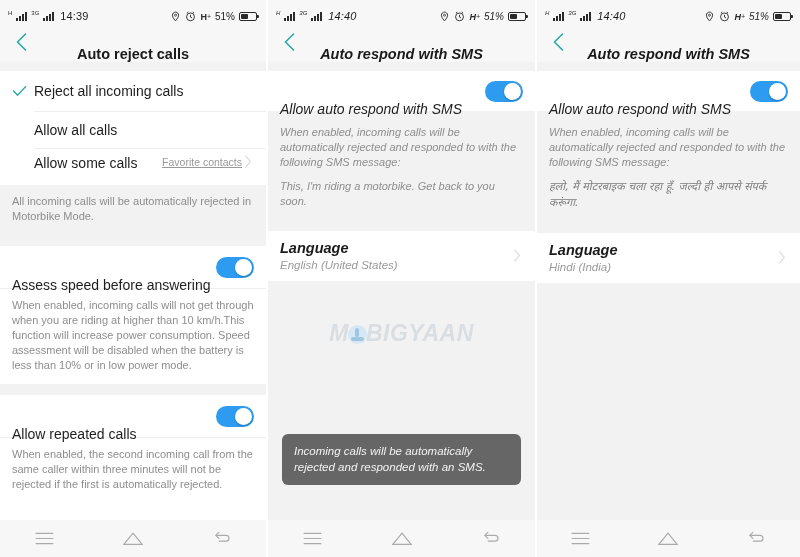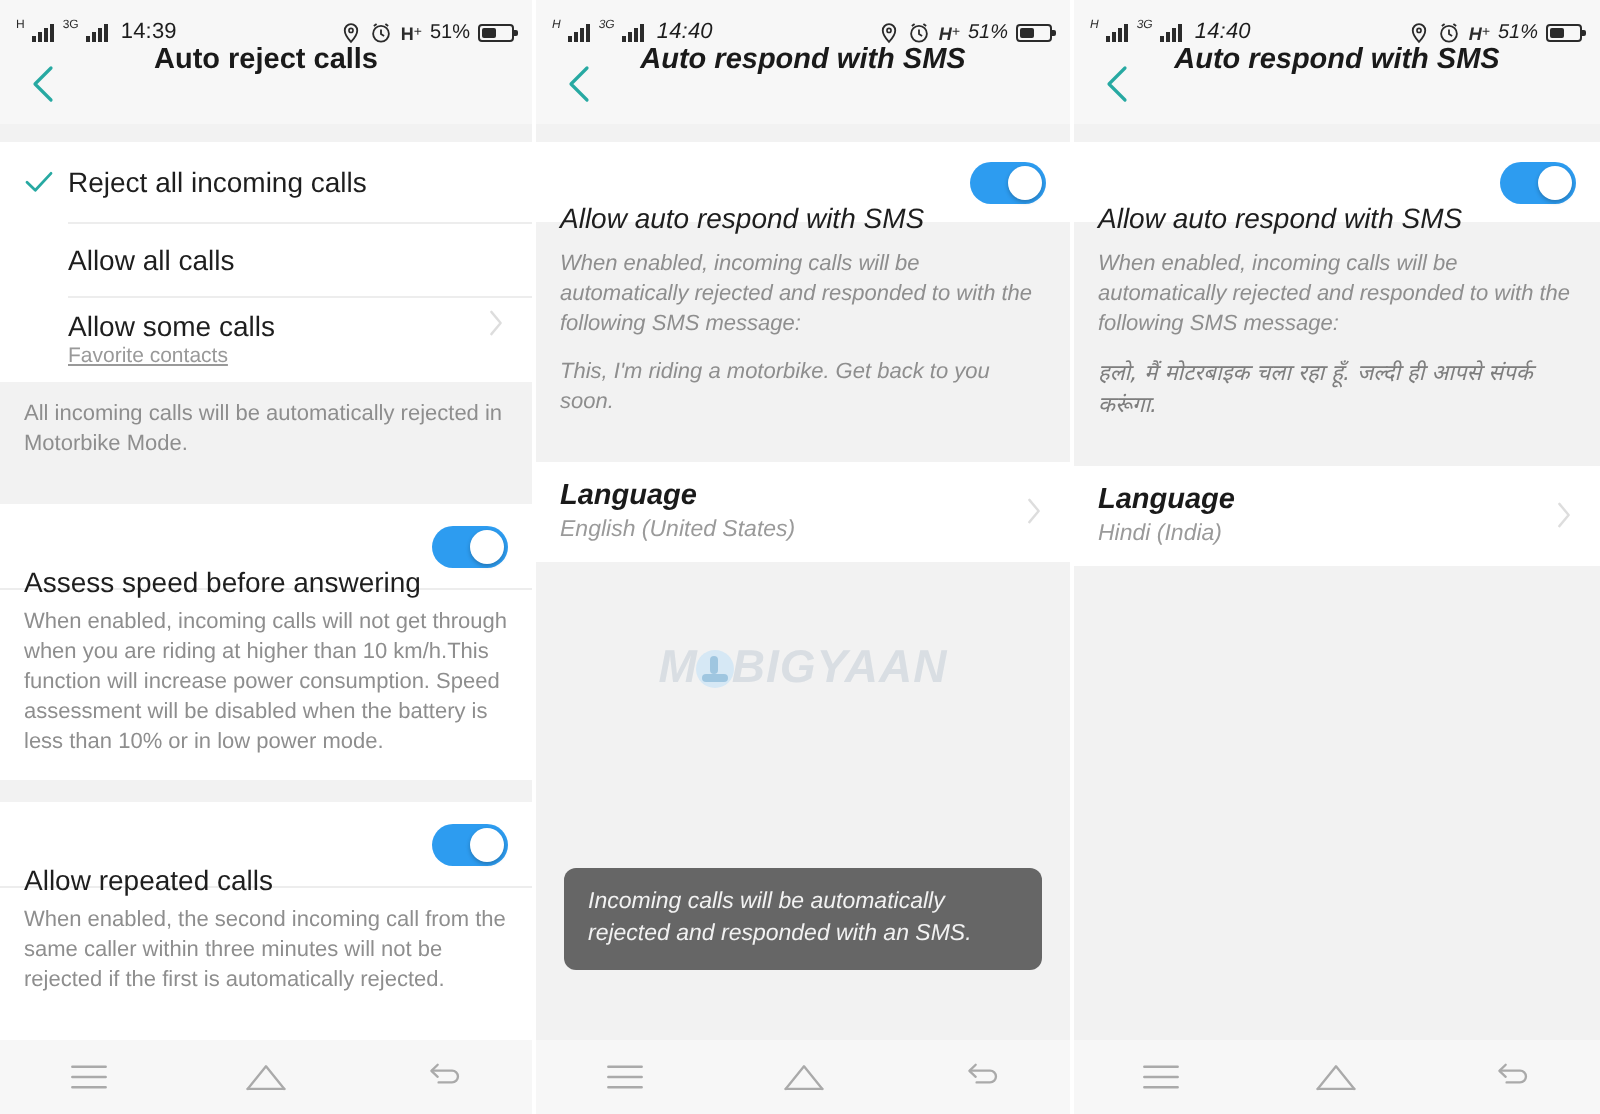--- a/index.html
+++ b/index.html
@@ -123,21 +123,21 @@
     line-height: 8px;
   }
   .hplus .hh { font-size: 9px; font-weight: bold; }
   .hplus .pp { font-size: 7px; margin-left: 0px; }
 
   
   .titlebar {
     height: 40px;
     background: #f7f7f7;
     display: flex;
-    align-items: flex-start;
+    align-items: flex-end;
     flex: none;
     position: relative;
   }
   .back {
     width: 42px;
     height: 40px;
     display: flex;
     align-items: center;
     justify-content: center;
   }
@@ -189,21 +189,21 @@
     margin-top: 1px;
     text-decoration: underline;
   }
   .row.stacked {
     align-items: flex-start;
     padding-top: 8px;
     padding-bottom: 8px;
   }
   .row.stacked .txtcol {
     display: flex;
-    flex-direction: column;
+    flex-direction: row;
     flex: 1;
   }
   .divider {
     height: 1px;
     background: #ededed;
     margin-left: 34px;
   }
   .divider.full { margin-left: 0; }
   .chev {
     width: 12px;

